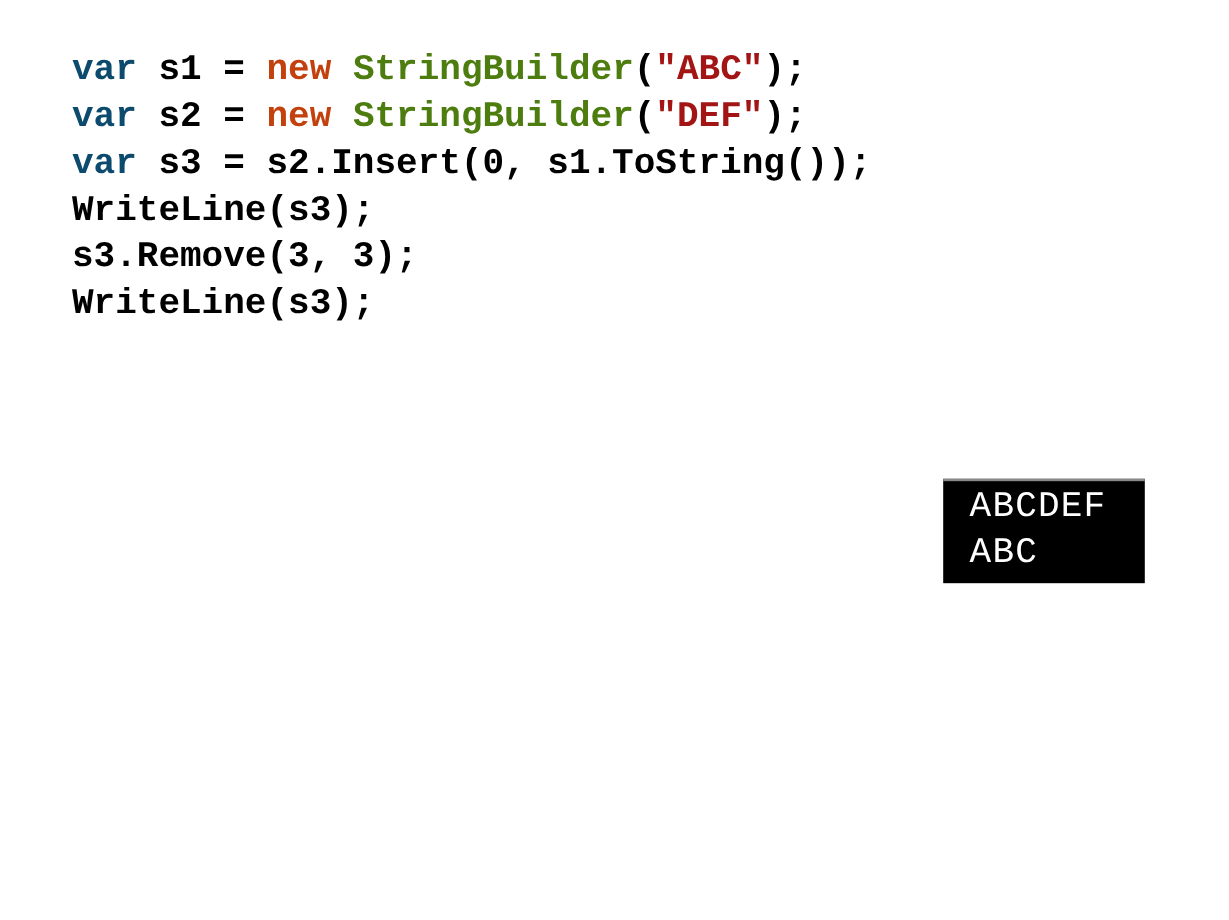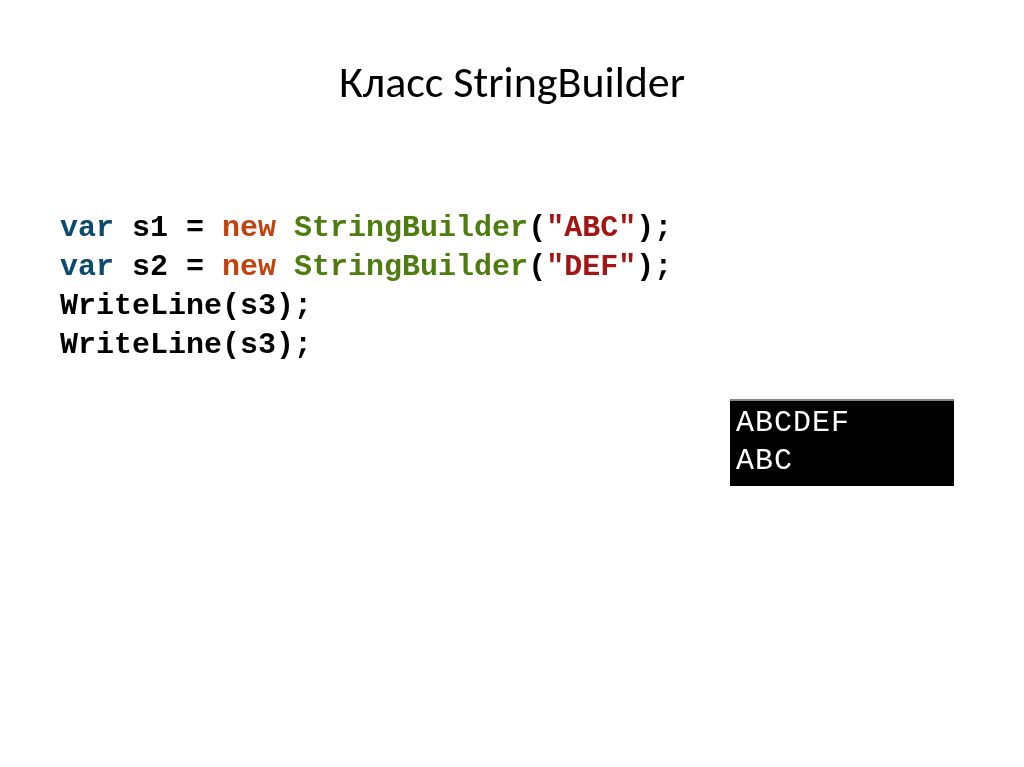--- a/index.html
+++ b/index.html
@@ -49,41 +49,42 @@
     }
     .string-literal {
       color: #a31515;
     }
     .output-box {
       position: absolute;
       right: 70px;
       top: 399px;
       background: #000000;
       border-top: 2px solid #888888;
-      padding: 4px 8px 6px 6px;
-      width: 224px;
+      padding: 4px 8px 6px 22px;
+      width: 168px;
     }
     .output-line {
       font-family: Consolas, 'Courier New', monospace;
       font-size: 30px;
       color: #ffffff;
       line-height: 1.25;
       letter-spacing: 1px;
     }
   </style>
 </head>
 <body>
 
 <div class="slide">
-  <h1 class="title">Класс StringBuilder</h1>
 
   <div class="code-block">
     <div class="code-line"><span class="keyword-var">var</span><span> s1 = </span><span class="keyword-new">new</span><span> </span><span class="type-name">StringBuilder</span><span>(</span><span class="string-literal">"ABC"</span><span>);</span></div>
     <div class="code-line"><span class="keyword-var">var</span><span> s2 = </span><span class="keyword-new">new</span><span> </span><span class="type-name">StringBuilder</span><span>(</span><span class="string-literal">"DEF"</span><span>);</span></div>
+    <div class="code-line"><span class="keyword-var">var</span><span> s3 = s2.Insert(0, s1.ToString());</span></div>
     <div class="code-line">WriteLine(s3);</div>
+    <div class="code-line">s3.Remove(3, 3);</div>
     <div class="code-line">WriteLine(s3);</div>
   </div>
 
   <div class="output-box">
     <div class="output-line">ABCDEF</div>
     <div class="output-line">ABC</div>
   </div>
 </div>
 
 </body></html>

